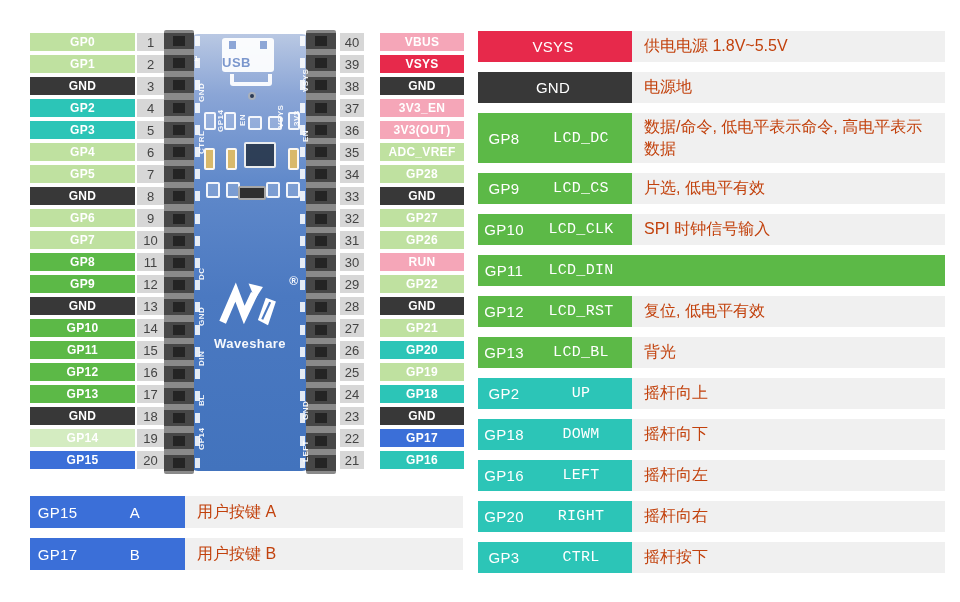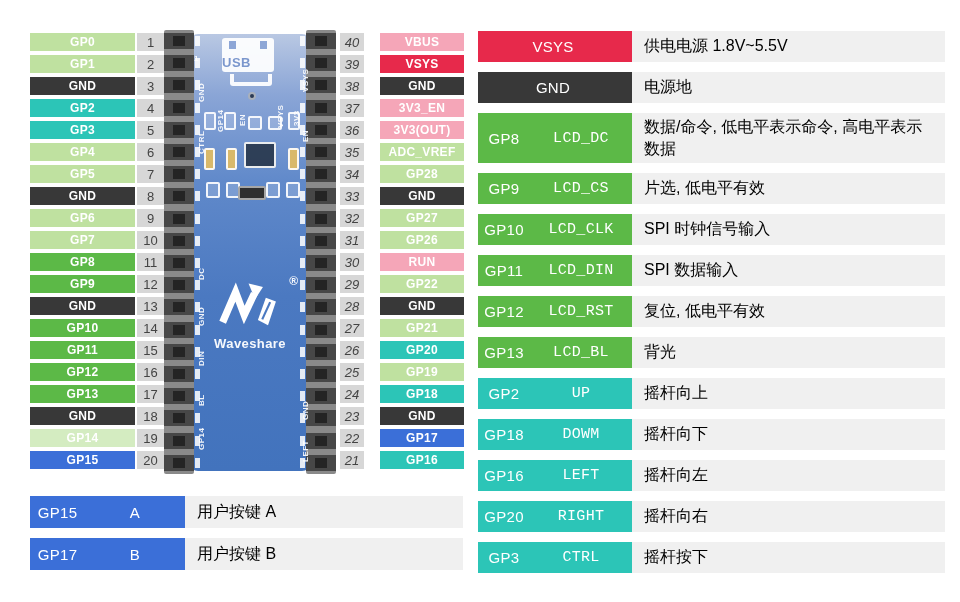--- a/index.html
+++ b/index.html
@@ -15,21 +15,21 @@
   .pin-badge{
     flex:1;display:flex;align-items:center;justify-content:center;
     color:#fff;font-size:12px;font-weight:600;letter-spacing:.3px;
   }
   .left-pins .pin-badge{margin-right:2px;}
   .right-pins .pin-badge{margin-left:16px;}
   .pin-num{
     flex:0 0 27px;display:flex;align-items:center;justify-content:center;
     background:#d7d7d7;color:#444;font-size:13px;
   }
-  .right-pins .pin-num{flex:0 0 24px;font-style:italic;}
+  .right-pins .pin-num{flex:0 0 24px;}
   
   .gp-light{background:#bfe1a0;}
   .gp-pale{background:#d4ecc1;}
   .gp-green{background:#5cb947;}
   .gp-teal{background:#2cc5b7;}
   .gp-blue{background:#3b6fd8;}
   .gnd{background:#383838;}
   .pwr-pink{background:#f5a6b8;}
   .pwr-red{background:#e7294b;}
   
@@ -85,21 +85,21 @@
   .frow.row-tall{height:50px;}
   .badge{
     display:flex;align-items:center;justify-content:center;
     color:#fff;font-size:15px;letter-spacing:.3px;
   }
   .fn-table .pin-box{flex:0 0 52px;}
   .fn-table .fn-box{flex:0 0 94px;margin-left:4px;font-family:Liberation Mono, monospace;}
   .fn-table .kind-full .pin-box{flex:0 0 150px;}
   .desc-box{
     flex:1;margin-left:4px;background:#f0f0f0;display:flex;align-items:center;
-    padding:0 12px;color:#000000;font-size:16px;line-height:1.4;
+    padding:0 12px;color:#c2410c;font-size:16px;line-height:1.4;
   }
   
   .btn-table{position:absolute;left:30px;top:496px;width:433px;display:flex;flex-direction:column;gap:10px;}
   .btn-table .frow{height:32px;}
   .btn-table .pin-box{flex:0 0 55px;}
   .btn-table .fn-box{flex:0 0 92px;margin-left:4px;}
 </style>
 </head>
 <body>
 
@@ -443,23 +443,20 @@
         <div class="badge pin-box">GP10</div>
         <div class="badge fn-box">LCD_CLK</div>
         <div class="desc-box">
           <span>SPI 时钟信号输入</span>
         </div>
       </div>
 
       <div class="frow gp-green kind-pair">
         <div class="badge pin-box">GP11</div>
         <div class="badge fn-box">LCD_DIN</div>
-        <div class="desc-box">
-          <span>SPI 数据输入</span>
-        </div>
       </div>
 
       <div class="frow gp-green kind-pair">
         <div class="badge pin-box">GP12</div>
         <div class="badge fn-box">LCD_RST</div>
         <div class="desc-box">
           <span>复位, 低电平有效</span>
         </div>
       </div>
 

